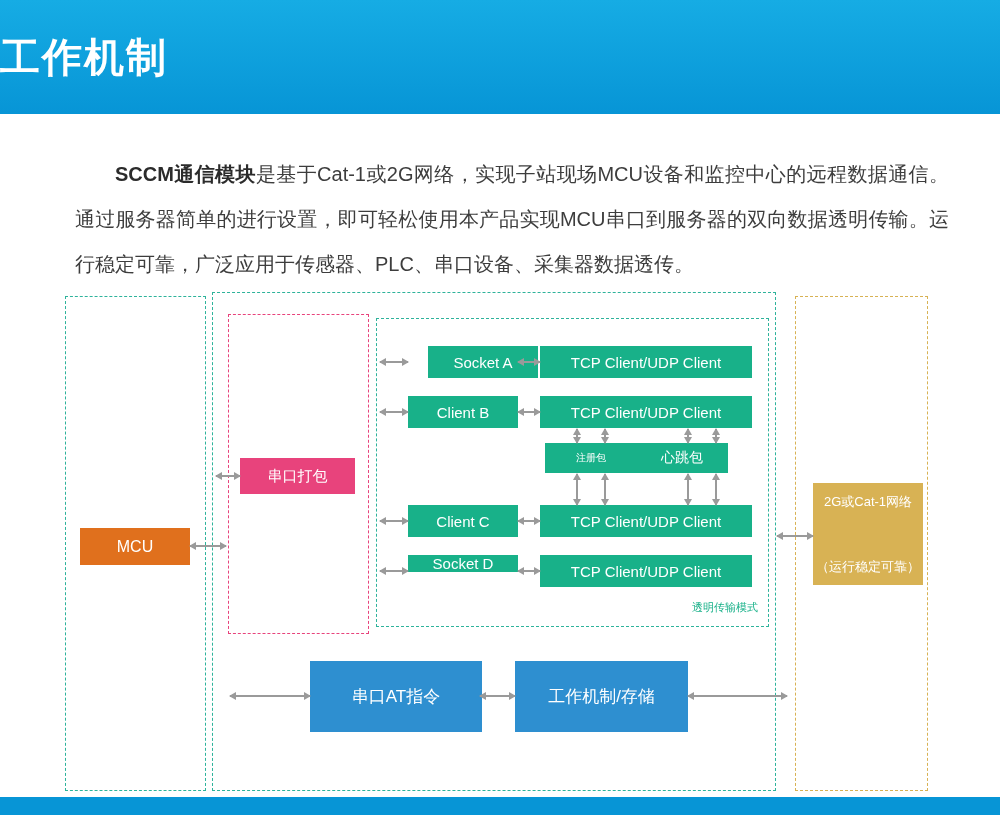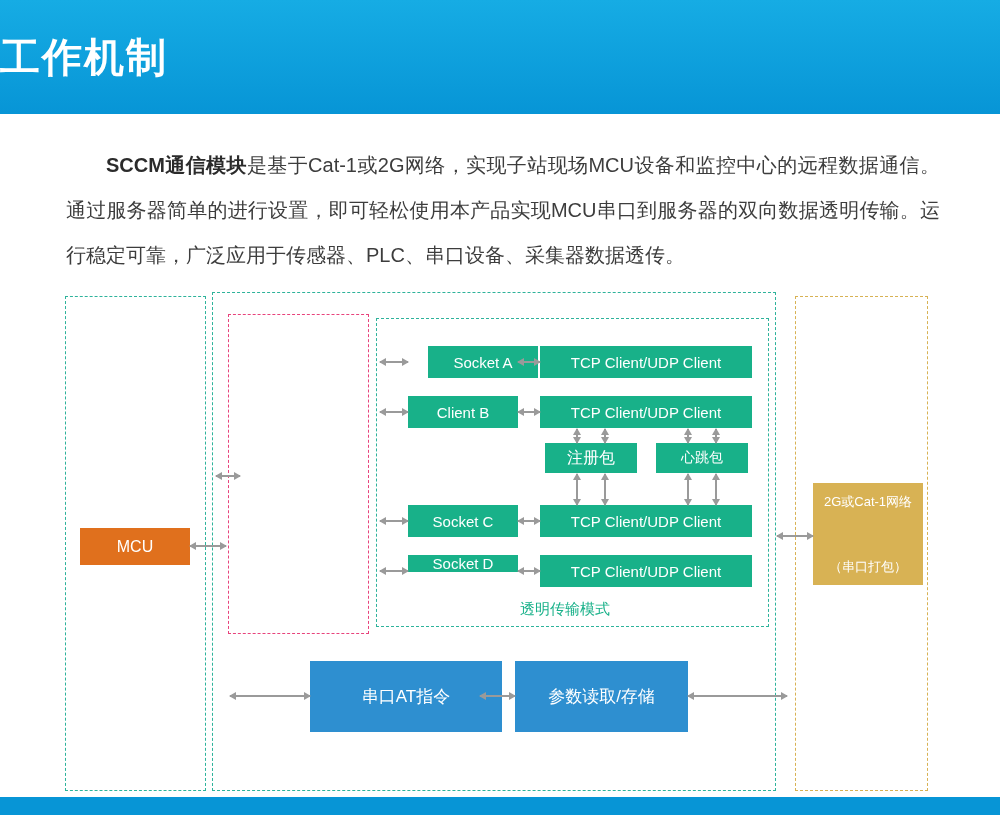--- a/index.html
+++ b/index.html
@@ -11,21 +11,21 @@
   #header{
     position:absolute;left:0;top:0;width:1000px;height:114px;
     background:linear-gradient(180deg,var(--c-header1,#16ace4),var(--c-header2,#0795d6));
     display:flex;align-items:center;justify-content:flex-start;
   }
   #header h1{margin:0;color:#fff;font-size:40px;font-weight:bold;letter-spacing:2px;}
   
   #intro{
     position:absolute;left:63px;top:140px;width:874px;
     font-size:20px;line-height:45px;color:var(--c-text,#3d3d3d);
-    text-align:justify;text-indent:2em;margin:3px;
+    text-align:justify;text-indent:2em;margin:12px;
   }
   #intro b{font-weight:bold;color:#2b2b2b;}
   
   .dash{position:absolute;border:1px dashed;background:transparent;}
   #left-dash{left:65px;top:296px;width:139px;height:493px;border-color:var(--c-teal,#2eb39b);}
   #mid-dash{left:212px;top:292px;width:562px;height:497px;border-color:var(--c-teal,#2eb39b);}
   #pink-dash{left:228px;top:314px;width:139px;height:318px;border-color:var(--c-pink,#e8437c);}
   #teal-dash{left:376px;top:318px;width:391px;height:307px;border-color:var(--c-teal,#2eb39b);}
   #right-dash{left:795px;top:296px;width:131px;height:493px;border-color:var(--c-tan,#d8b254);}
   
@@ -37,31 +37,31 @@
   .pinkbg{background:var(--c-pink,#e8437c);}
   .orangebg{background:var(--c-orange,#e0701d);}
   .tanbg{background:var(--c-tan,#d8b254);gap:44px;}
   .bluebg{background:var(--c-blue,#2e8fd0);}
   #mcu{left:80px;top:528px;width:110px;height:37px;font-size:16px;}
   #serial-pack{left:240px;top:458px;width:115px;height:36px;}
   #socket-a{left:428px;top:346px;width:110px;height:32px;}
   #tcp-a{left:540px;top:346px;width:212px;height:32px;}
   #socket-b{left:408px;top:396px;width:110px;height:32px;}
   #tcp-b{left:540px;top:396px;width:212px;height:32px;}
-  #reg-pkt{left:545px;top:443px;width:92px;height:30px;font-size:16px;}
-  #heart-pkt{left:656px;top:443px;width:92px;height:30px;font-size:14px;}
+  #reg-pkt{left:545px;top:443px;width:92px;height:30px;font-size:10px;}
+  #heart-pkt{left:636px;top:443px;width:92px;height:30px;font-size:14px;}
   #socket-c{left:408px;top:505px;width:110px;height:32px;}
   #tcp-c{left:540px;top:505px;width:212px;height:32px;}
   #socket-d{left:408px;top:555px;width:110px;height:17px;}
   #tcp-d{540px;left:540px;top:555px;width:212px;height:32px;}
-  #at-cmd{left:310px;top:661px;width:192px;height:71px;font-size:17px;}
+  #at-cmd{left:310px;top:661px;width:172px;height:71px;font-size:17px;}
   #param-rw{left:515px;top:661px;width:173px;height:71px;font-size:17px;}
   #network{left:813px;top:483px;width:110px;height:102px;flex-direction:column;font-size:13px;line-height:21px;}
   
-  .mode-label{position:absolute;width:238px;font-size:15px;}
+  .mode-label{position:absolute;width:238px;text-align:right;font-size:11px;}
   #label-transparent{left:520px;top:600px;color:var(--c-green,#18b189);}
   #label-at{left:520px;top:745px;color:var(--c-blue,#2e8fd0);}
   
   #bottom-bar{position:absolute;left:0;top:797px;width:1000px;height:18px;background:var(--c-header2,#0795d6);}
   
   .ah{position:absolute;height:2px;background:var(--c-arrow,#9a9a9a);}
   .ah::before{content:"";position:absolute;left:-1px;top:-3px;width:0;height:0;border-style:solid;
     border-width:4px 7px 4px 0;border-color:transparent var(--c-arrow,#9a9a9a) transparent transparent;}
   .ah::after{content:"";position:absolute;right:-1px;top:-3px;width:0;height:0;border-style:solid;
     border-width:4px 0 4px 7px;border-color:transparent transparent transparent var(--c-arrow,#9a9a9a);}
@@ -82,40 +82,41 @@
 
   <p id="intro"><b>SCCM通信模块</b><span>是基于Cat-1或2G网络，实现子站现场MCU设备和监控中心的远程数据通信。通过服务器简单的进行设置，即可轻松使用本产品实现MCU串口到服务器的双向数据透明传输。运行稳定可靠，广泛应用于传感器、PLC、串口设备、采集器数据透传。</span></p>
 
   <div class="dash" id="left-dash"></div>
   <div class="dash" id="mid-dash"></div>
   <div class="dash" id="pink-dash"></div>
   <div class="dash" id="teal-dash"></div>
   <div class="dash" id="right-dash"></div>
 
   <div class="box orangebg" id="mcu">MCU</div>
+  <div class="box pinkbg" id="serial-pack">串口打包</div>
 
   <div class="box green" id="socket-a">Socket A</div>
   <div class="box green" id="tcp-a">TCP Client/UDP Client</div>
   <div class="box green" id="socket-b">Client B</div>
   <div class="box green" id="tcp-b">TCP Client/UDP Client</div>
   <div class="box green" id="reg-pkt">注册包</div>
   <div class="box green" id="heart-pkt">心跳包</div>
-  <div class="box green" id="socket-c">Socket C</div>
+  <div class="box green" id="socket-c">Client C</div>
   <div class="box green" id="tcp-c">TCP Client/UDP Client</div>
   <div class="box green" id="socket-d">Socket D</div>
   <div class="box green" id="tcp-d">TCP Client/UDP Client</div>
 
   <div class="mode-label" id="label-transparent">透明传输模式</div>
 
   <div class="box bluebg" id="at-cmd">串口AT指令</div>
-  <div class="box bluebg" id="param-rw">参数读取/存储</div>
+  <div class="box bluebg" id="param-rw">工作机制/存储</div>
 
   <div class="box tanbg" id="network">
     <span>2G或Cat-1网络</span>
-    <span>（串口打包）</span>
+    <span>（运行稳定可靠）</span>
   </div>
 
   <div class="ah" style="left:190px;top:545px;width:36px"></div>
   <div class="ah" style="left:216px;top:475px;width:24px"></div>
   <div class="ah" style="left:380px;top:361px;width:28px"></div>
   <div class="ah" style="left:518px;top:361px;width:22px"></div>
   <div class="ah" style="left:380px;top:411px;width:28px"></div>
   <div class="ah" style="left:518px;top:411px;width:22px"></div>
   <div class="ah" style="left:380px;top:520px;width:28px"></div>
   <div class="ah" style="left:518px;top:520px;width:22px"></div>

